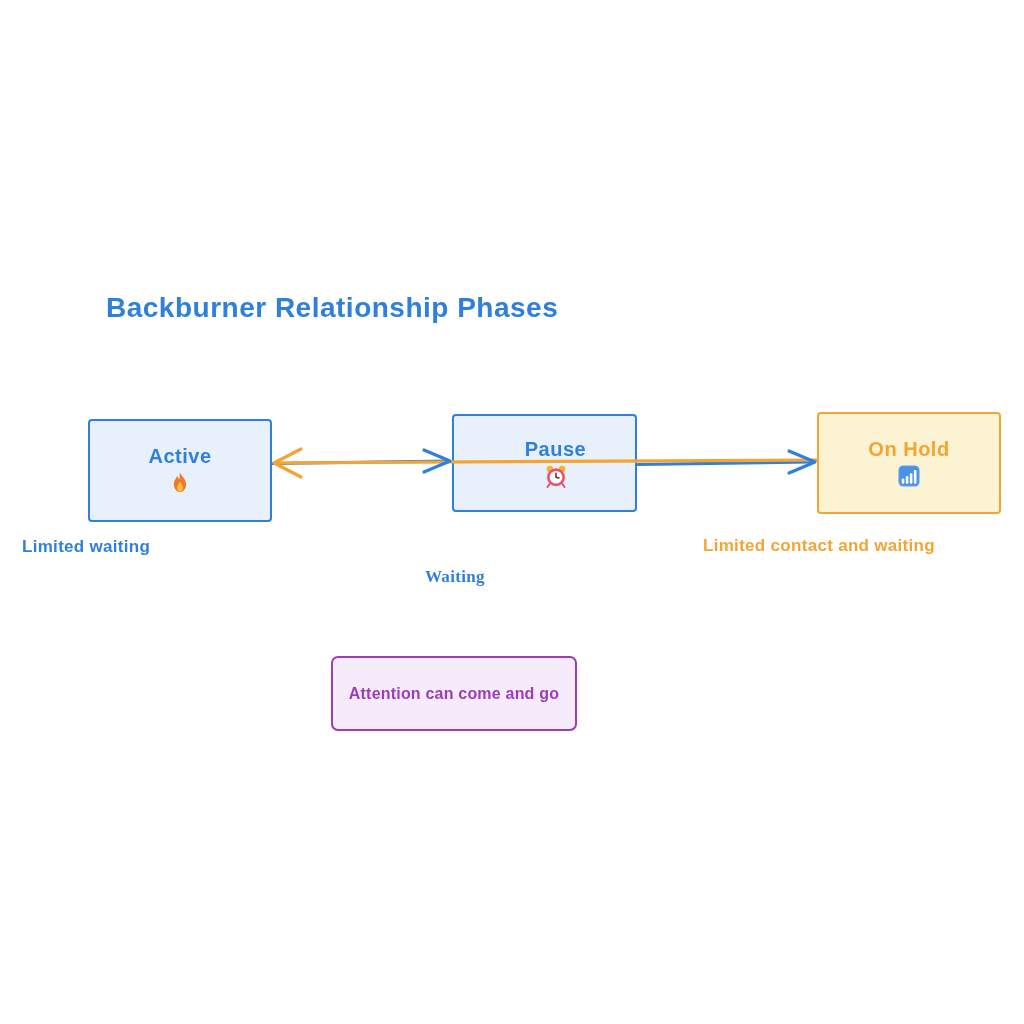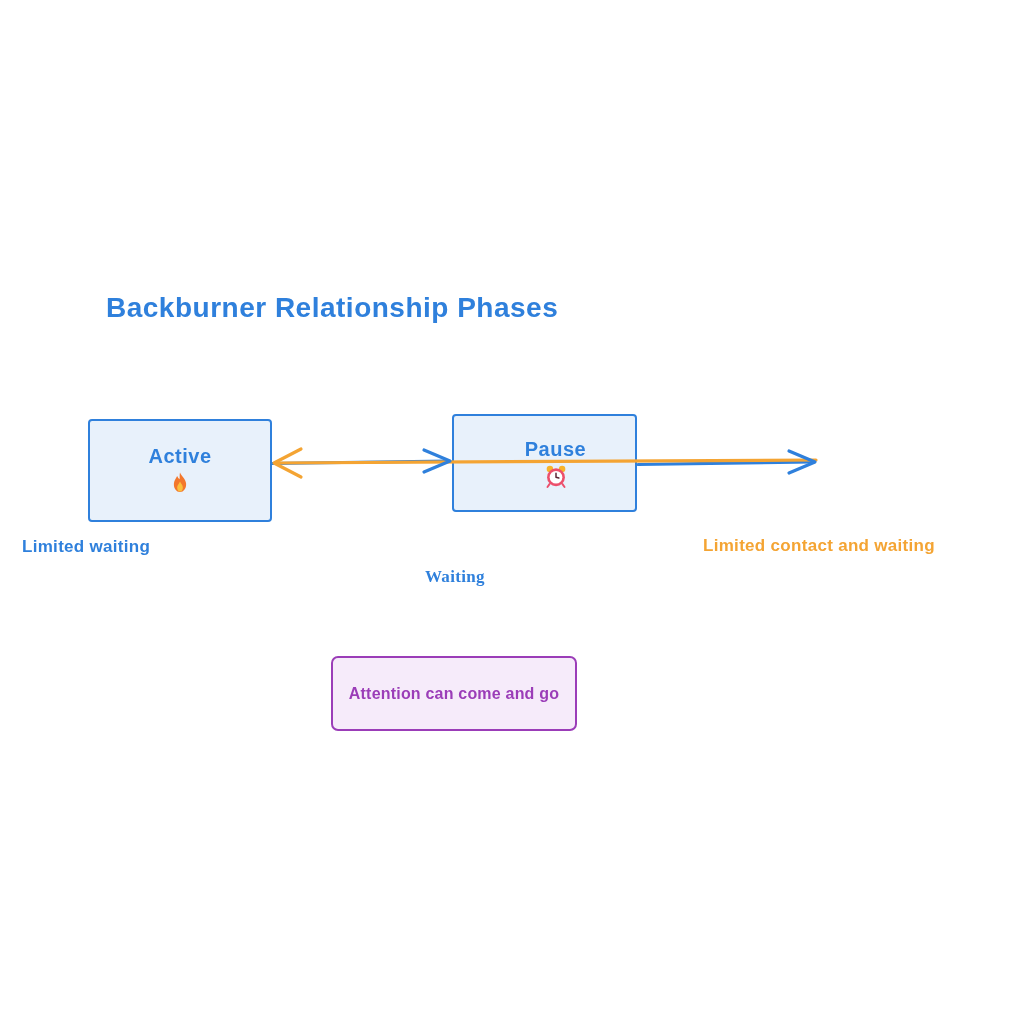--- a/index.html
+++ b/index.html
@@ -129,20 +129,33 @@
         <circle cx="8.5" cy="7.5" r="4" fill="#f7b32b"></circle>
         <circle cx="23.5" cy="7.5" r="4" fill="#f7b32b"></circle>
         <path d="M8 26 L 5.5 29.5 M24 26 L 26.5 29.5" stroke="#ec4f6b" stroke-width="2.4" stroke-linecap="round"></path>
         <circle cx="16" cy="17.5" r="11" fill="#ec4f6b"></circle>
         <circle cx="16" cy="17.5" r="7.8" fill="#ffffff"></circle>
         <path d="M16 12.5 L 16 17.5 L 19.5 18.5" stroke="#5b2333" stroke-width="1.8" fill="none" stroke-linecap="round" stroke-linejoin="round"></path>
       </svg>
     </div>
   </div>
 
+  <div class="node node-orange node-onhold">
+    <div class="node-label">On Hold</div>
+    <div class="node-icon">
+      <svg viewBox="0 0 32 32" width="26" height="26">
+        <rect x="3" y="3" width="26" height="26" rx="6" fill="#5a9ff0"></rect>
+        <rect x="4.5" y="4.5" width="23" height="23" rx="5" fill="#4b91e8"></rect>
+        <rect x="7" y="19" width="3.2" height="6.5" rx="1.2" fill="#ffffff"></rect>
+        <rect x="12" y="16" width="3.2" height="9.5" rx="1.2" fill="#ffffff"></rect>
+        <rect x="17" y="12.5" width="3.2" height="13" rx="1.2" fill="#ffffff"></rect>
+        <rect x="22" y="8.5" width="3.2" height="17" rx="1.2" fill="#ffffff"></rect>
+      </svg>
+    </div>
+  </div>
 
   <div class="caption caption-blue cap-active">Limited waiting</div>
   <div class="caption caption-blue cap-pause">Waiting</div>
   <div class="caption caption-orange cap-onhold">Limited contact and waiting</div>
 
   <svg class="edges">
     <line class="s-blue" x1="272" y1="463.5" x2="448" y2="461"></line>
     <line class="s-blue" x1="638" y1="464.5" x2="812" y2="462"></line>
     <line class="s-orange" x1="816" y1="460" x2="276" y2="463"></line>
     <polyline class="s-orange" points="301,449 274,463 301,477"></polyline>

